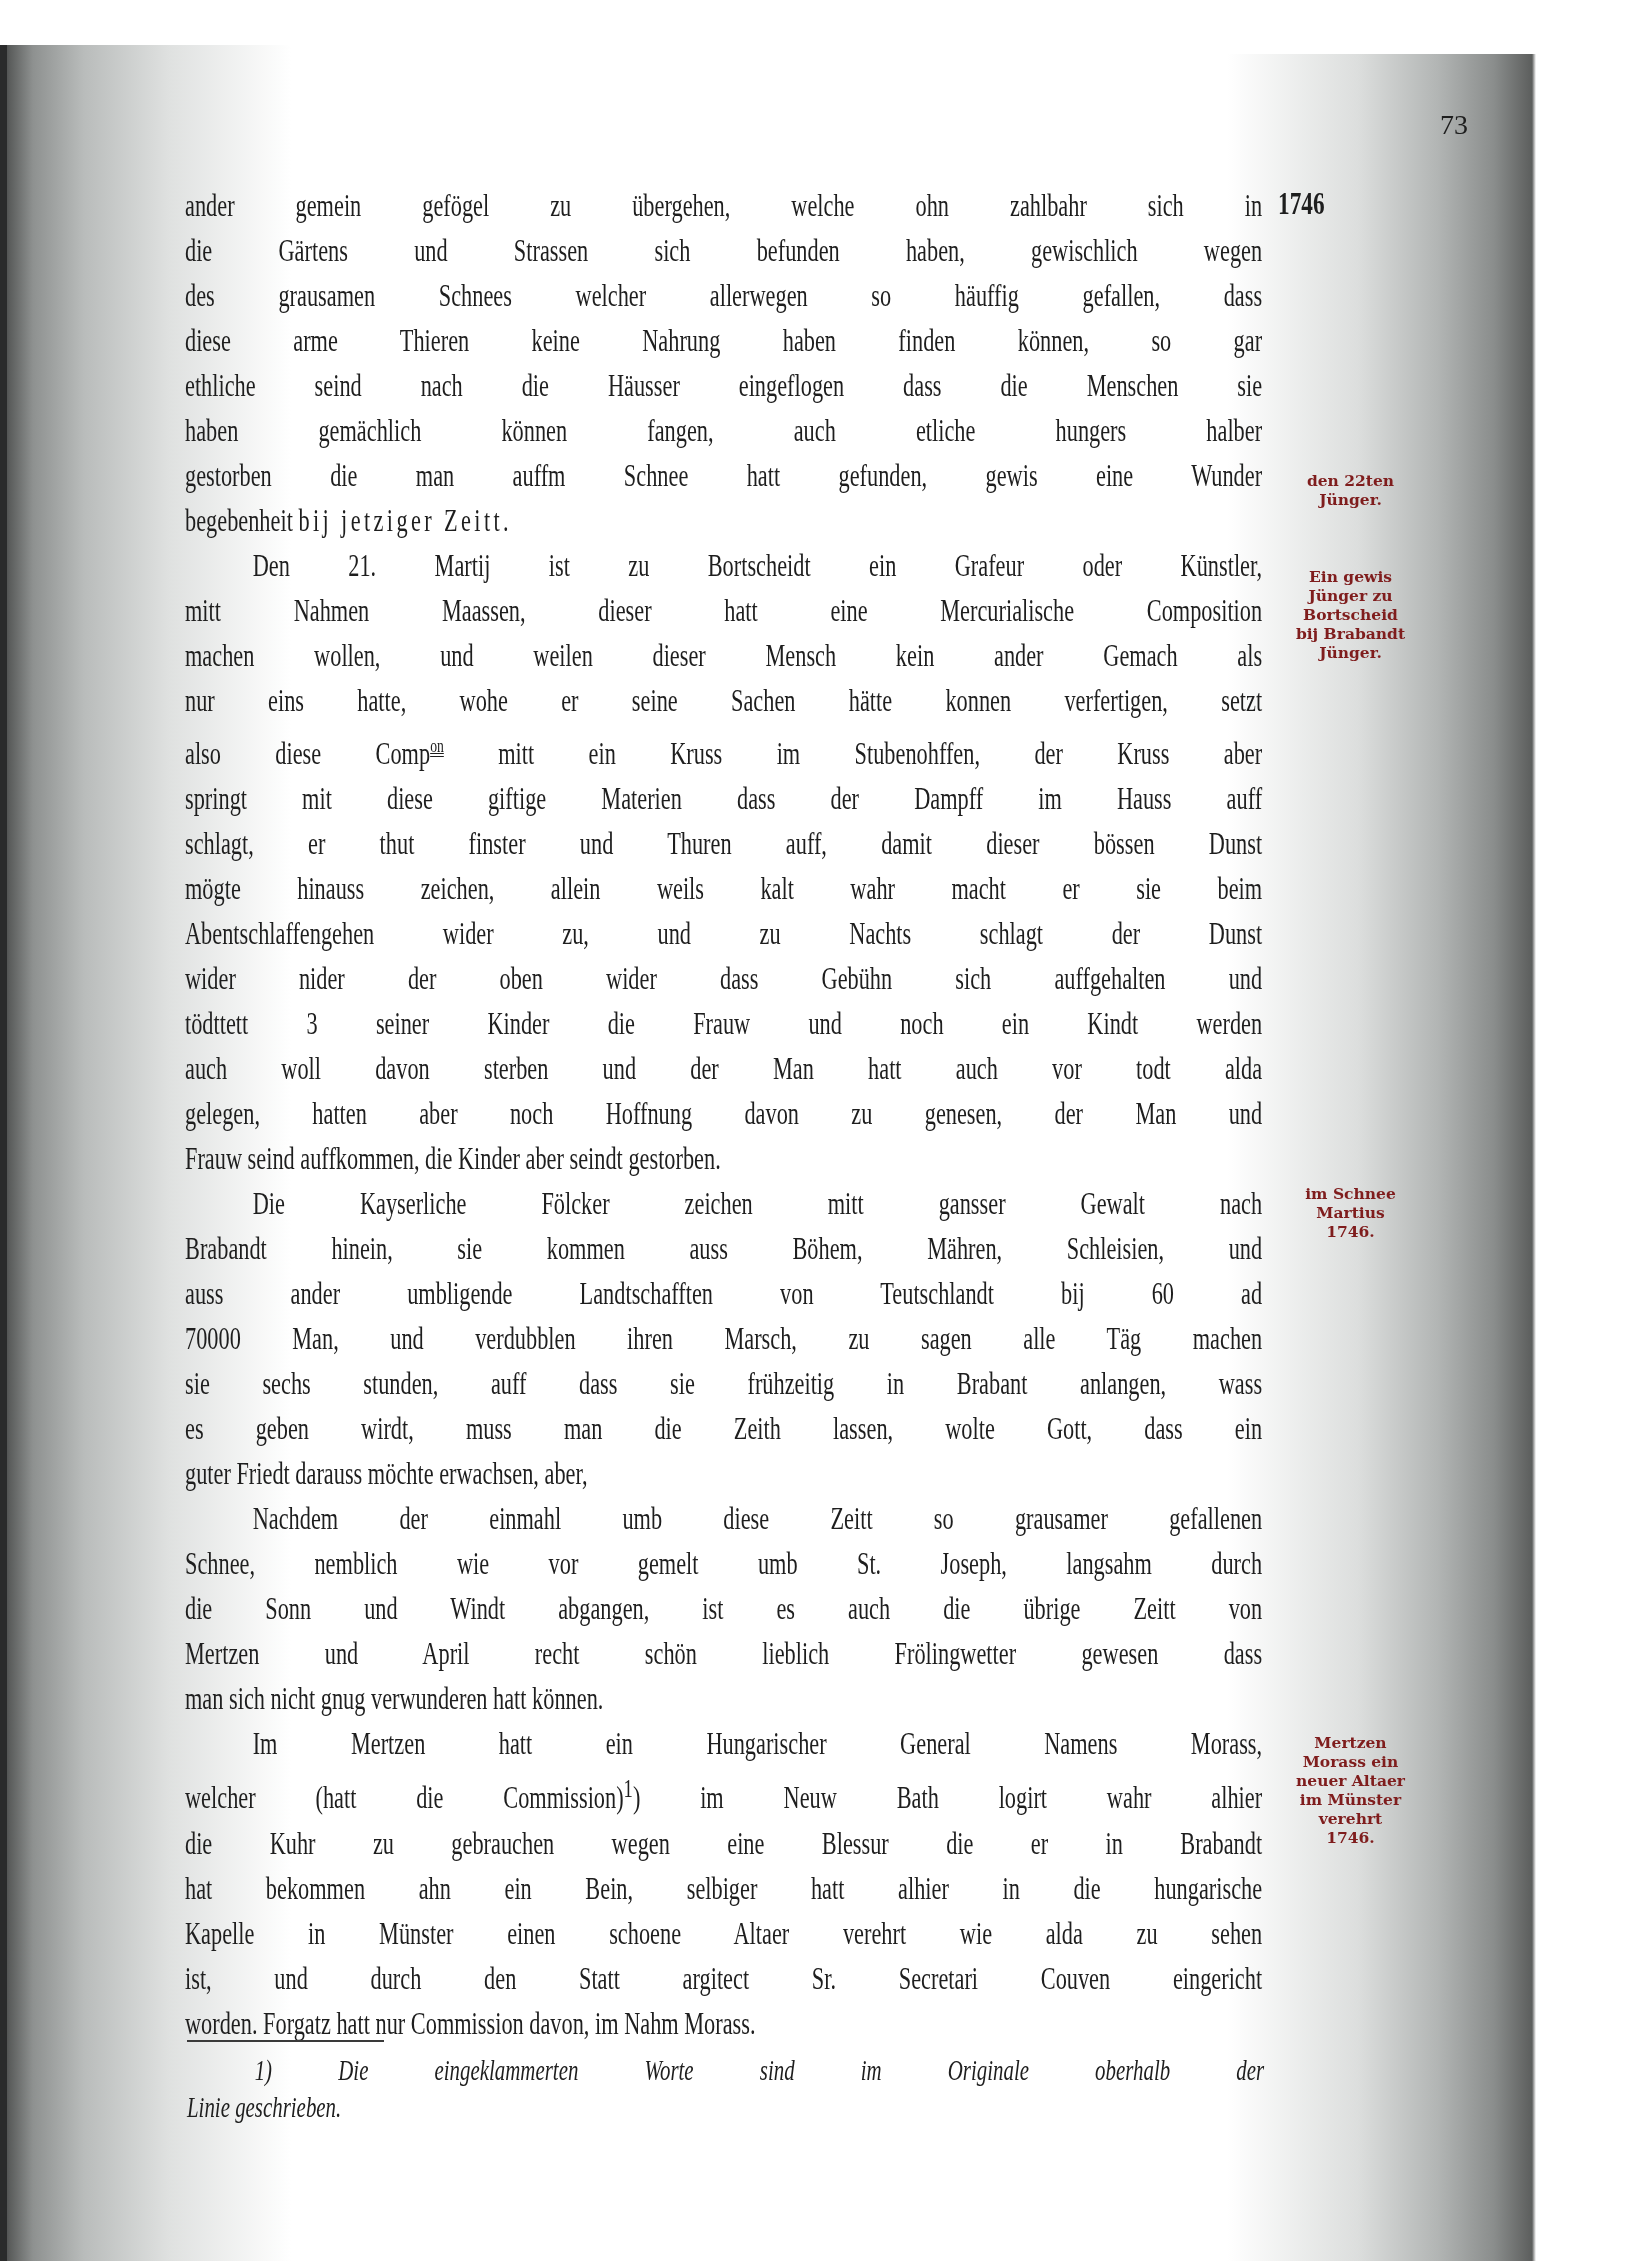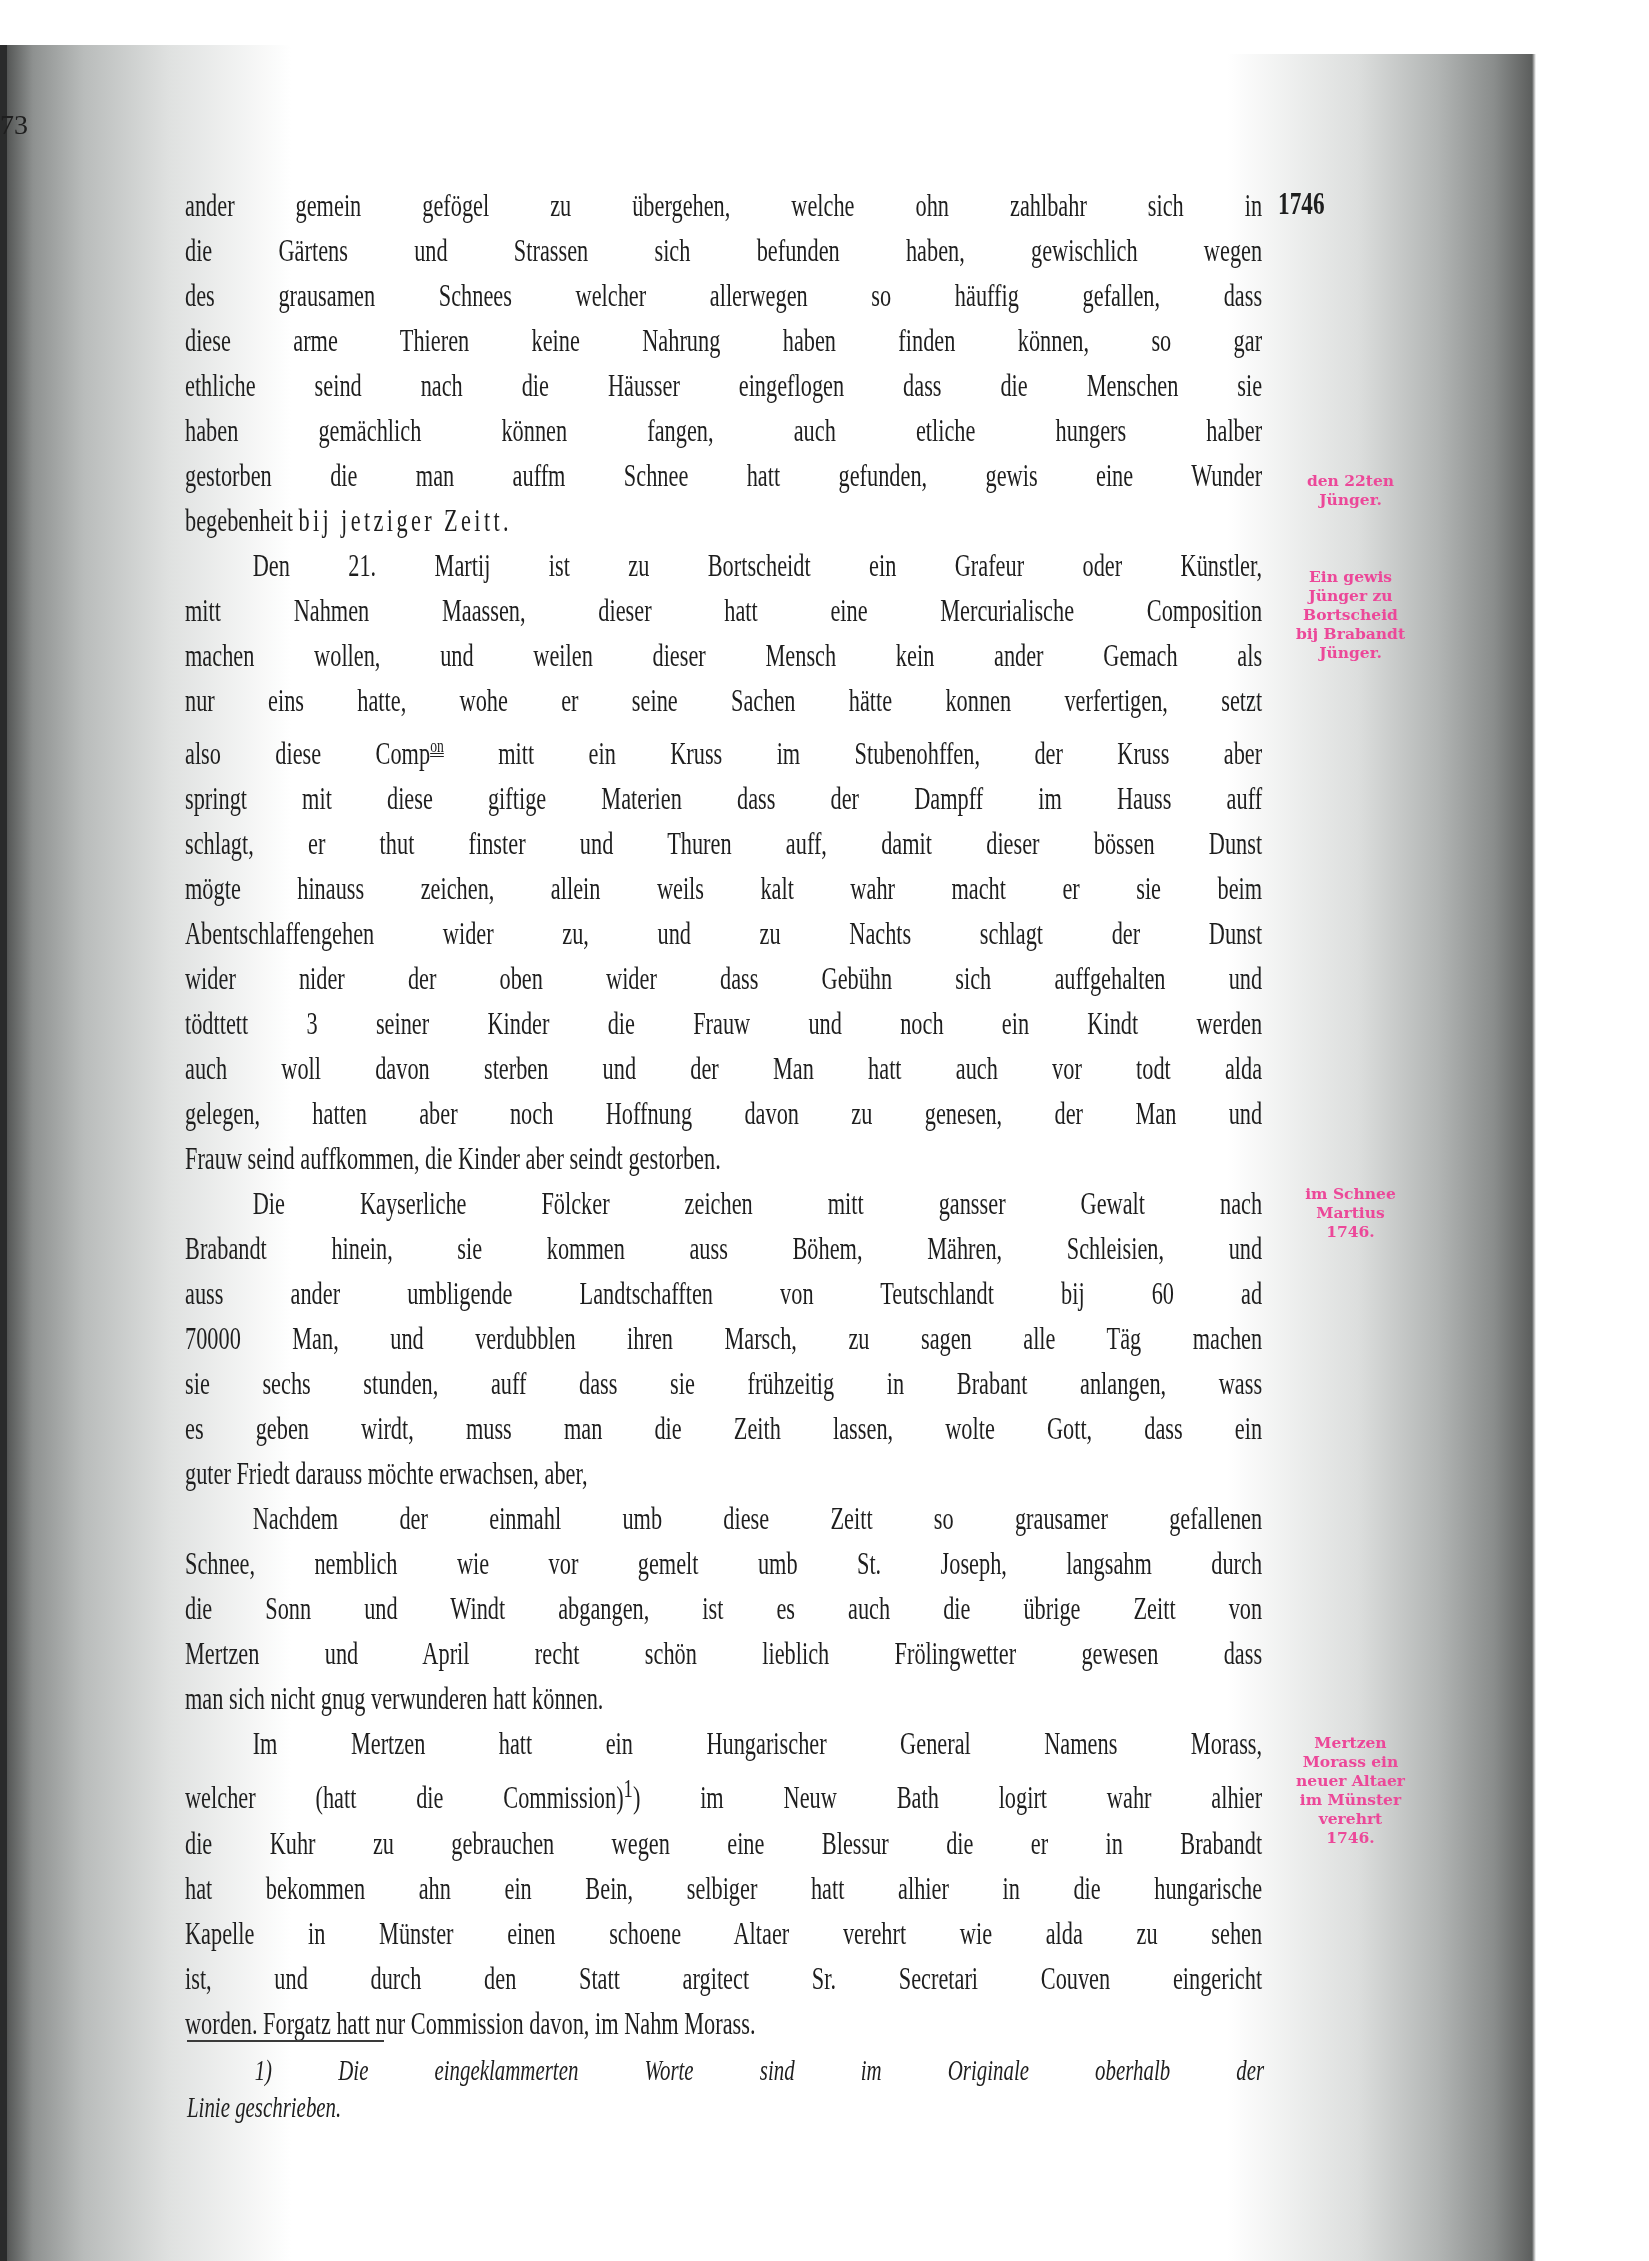--- a/index.html
+++ b/index.html
@@ -12,38 +12,38 @@
   .scan-left {
     position: absolute; left: 0; top: 45px; width: 291px; bottom: 0;
     background: linear-gradient(to right, #3b3d3c 0px, #5a5c5b 9.4px, #8e9190 33px, #b9bcbb 84px, #dfe1e0 169px, rgba(255,255,255,0) 291px);
   }
   .scan-left-edge { position:absolute; left:0; top:45px; width:6.6px; bottom:0; background:#2a2b2b; }
   .scan-right {
     position: absolute; right: 0; top: 54px; width: 422px; bottom: 0;
     background: linear-gradient(to left, #ffffff 0px, #ffffff 113px, #5c5e5d 117px, #8a8d8c 155px, #b2b5b4 211px, #dcdedd 291px, rgba(255,255,255,0) 422px);
   }
   .page-number {
-    position: absolute; top: 109px; left: 0; width: 1468px; text-align: left;
+    position: absolute; top: 109px; left: 0; width: 1468px; text-align: right;
     font-size: 28px; font-family: "Liberation Serif", serif;
   }
   .main {
     position: absolute; left: 185px; top: 183px; width: 1079px;
     font-family: "Liberation Serif", serif;
     font-size: 31px; line-height: 45px;
     transform: scaleX(0.72); transform-origin: 0 0;
   }
   .main .line { white-space: nowrap; text-align: justify; text-align-last: justify; width: 1496px; }
   .main .line.last { text-align-last: left; }
   .main .line.indent { padding-left: 94px; width: 1402px; }
   .sp { letter-spacing: 4.7px; }
   .sup { font-size: 19px; vertical-align: 12.2px; text-decoration: underline double; }
   .margin-note {
     position: absolute; left: 1271px; width: 159px; text-align: center;
     font-family: "DejaVu Serif", serif; font-weight: bold; font-size: 15.5px; line-height: 19px;
-    color: #ec4899;
+    color: #7f1d1d;
   }
   .year-right { position:absolute; left:1278px; top:186px; font-family:"Liberation Serif",serif; font-size:31px; transform:scaleX(0.75); transform-origin:0 0; font-weight:bold; }
   .rule { position: absolute; left: 187px; top: 2040px; width: 197px; height: 2.3px; background: #3a3a3a; }
   .footnote {
     position: absolute; left: 187px; top: 2052px; width: 1079px;
     font-family: "Liberation Serif", serif; font-style: italic; font-size: 29px; line-height: 37px;
     transform: scaleX(0.72); transform-origin: 0 0;
   }
   .footnote .line { white-space: nowrap; text-align: justify; text-align-last: justify; width: 1496px; }
   .footnote .line.indent { padding-left: 94px; width: 1402px; }

